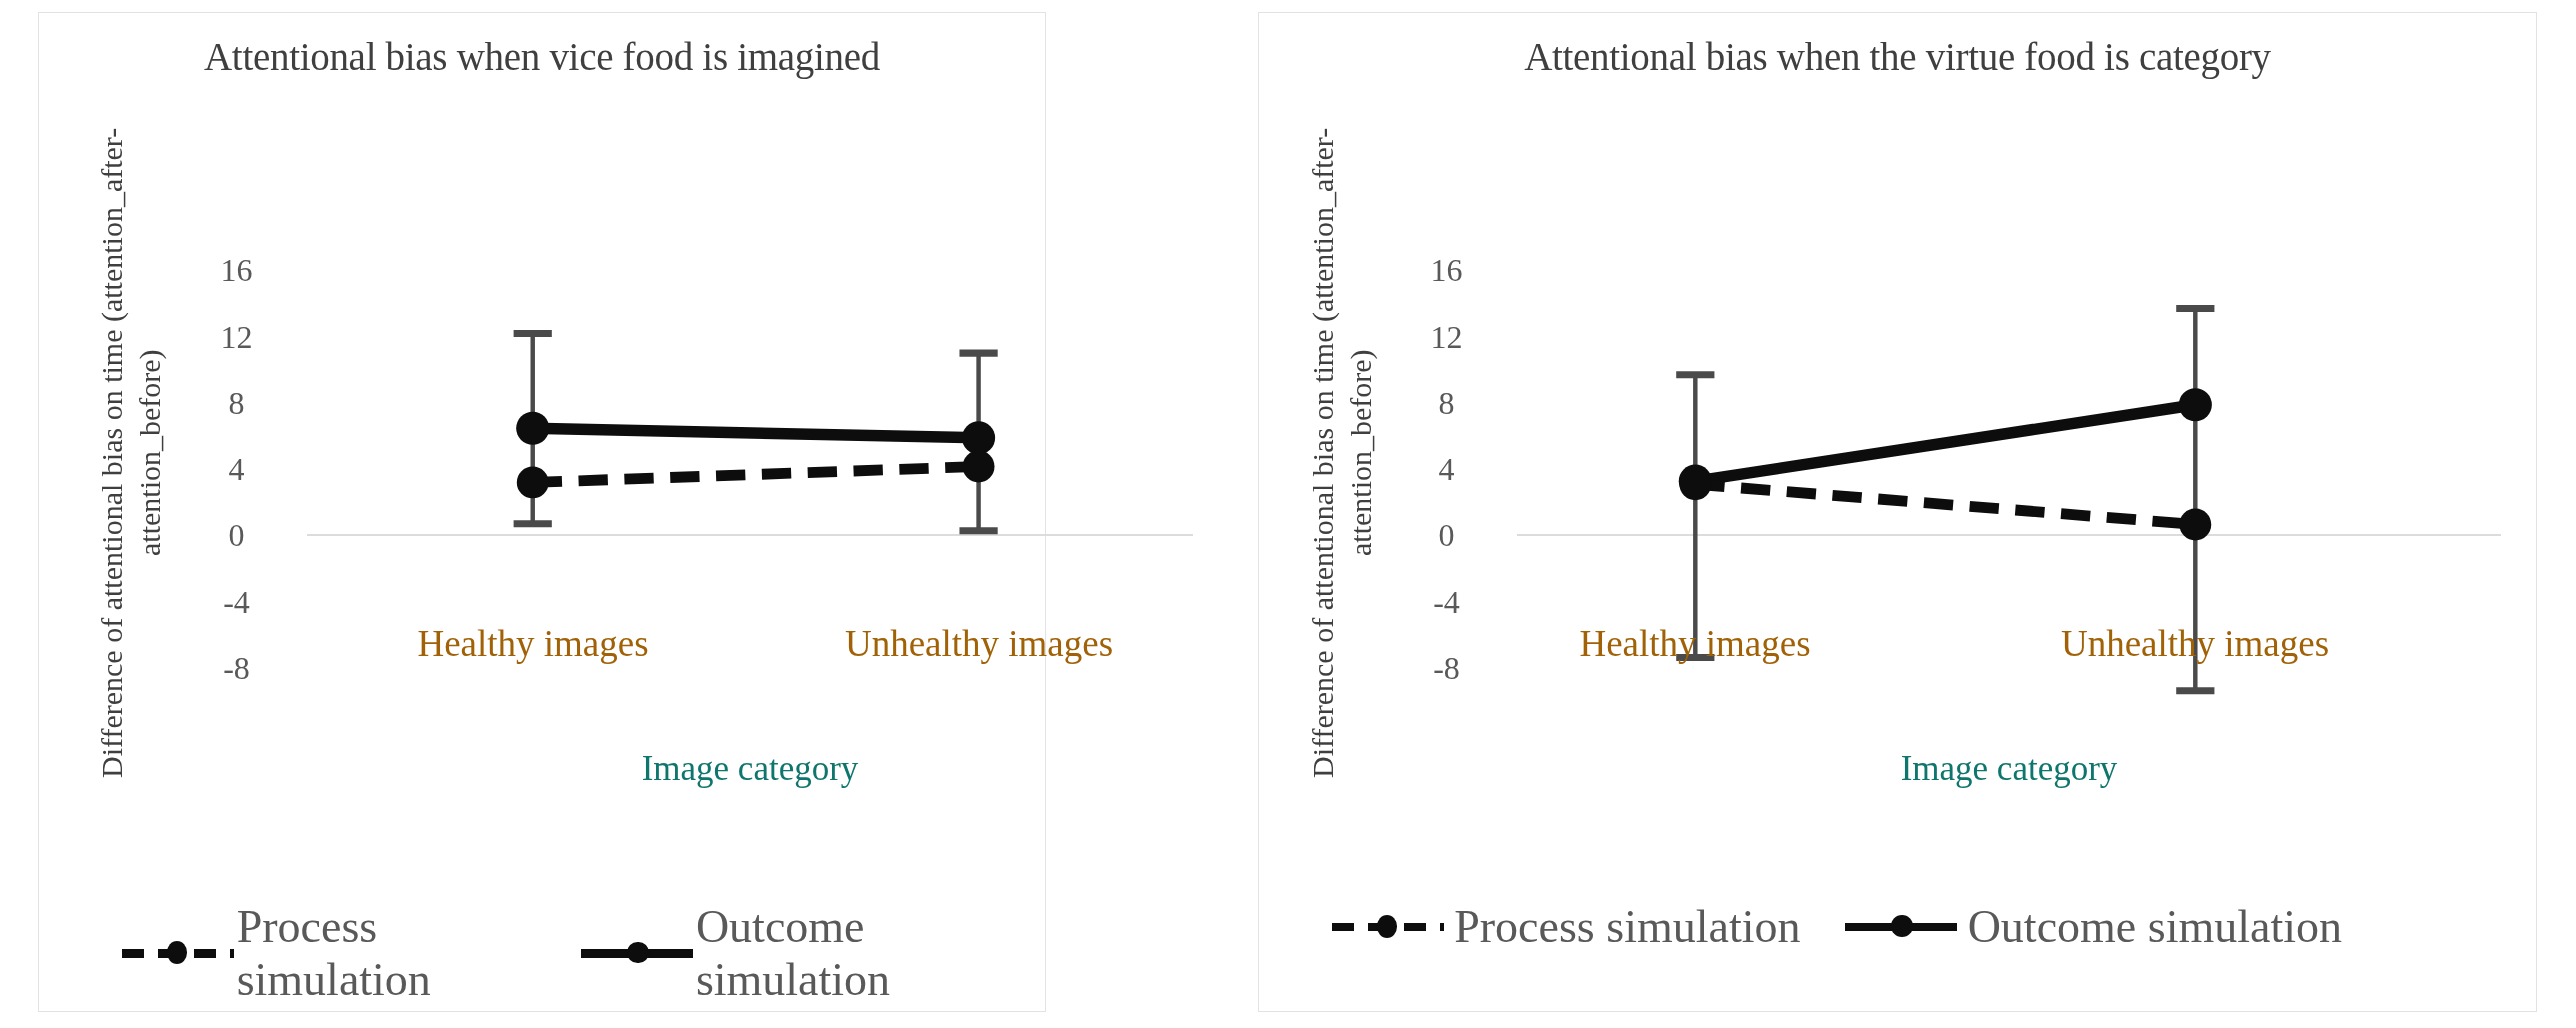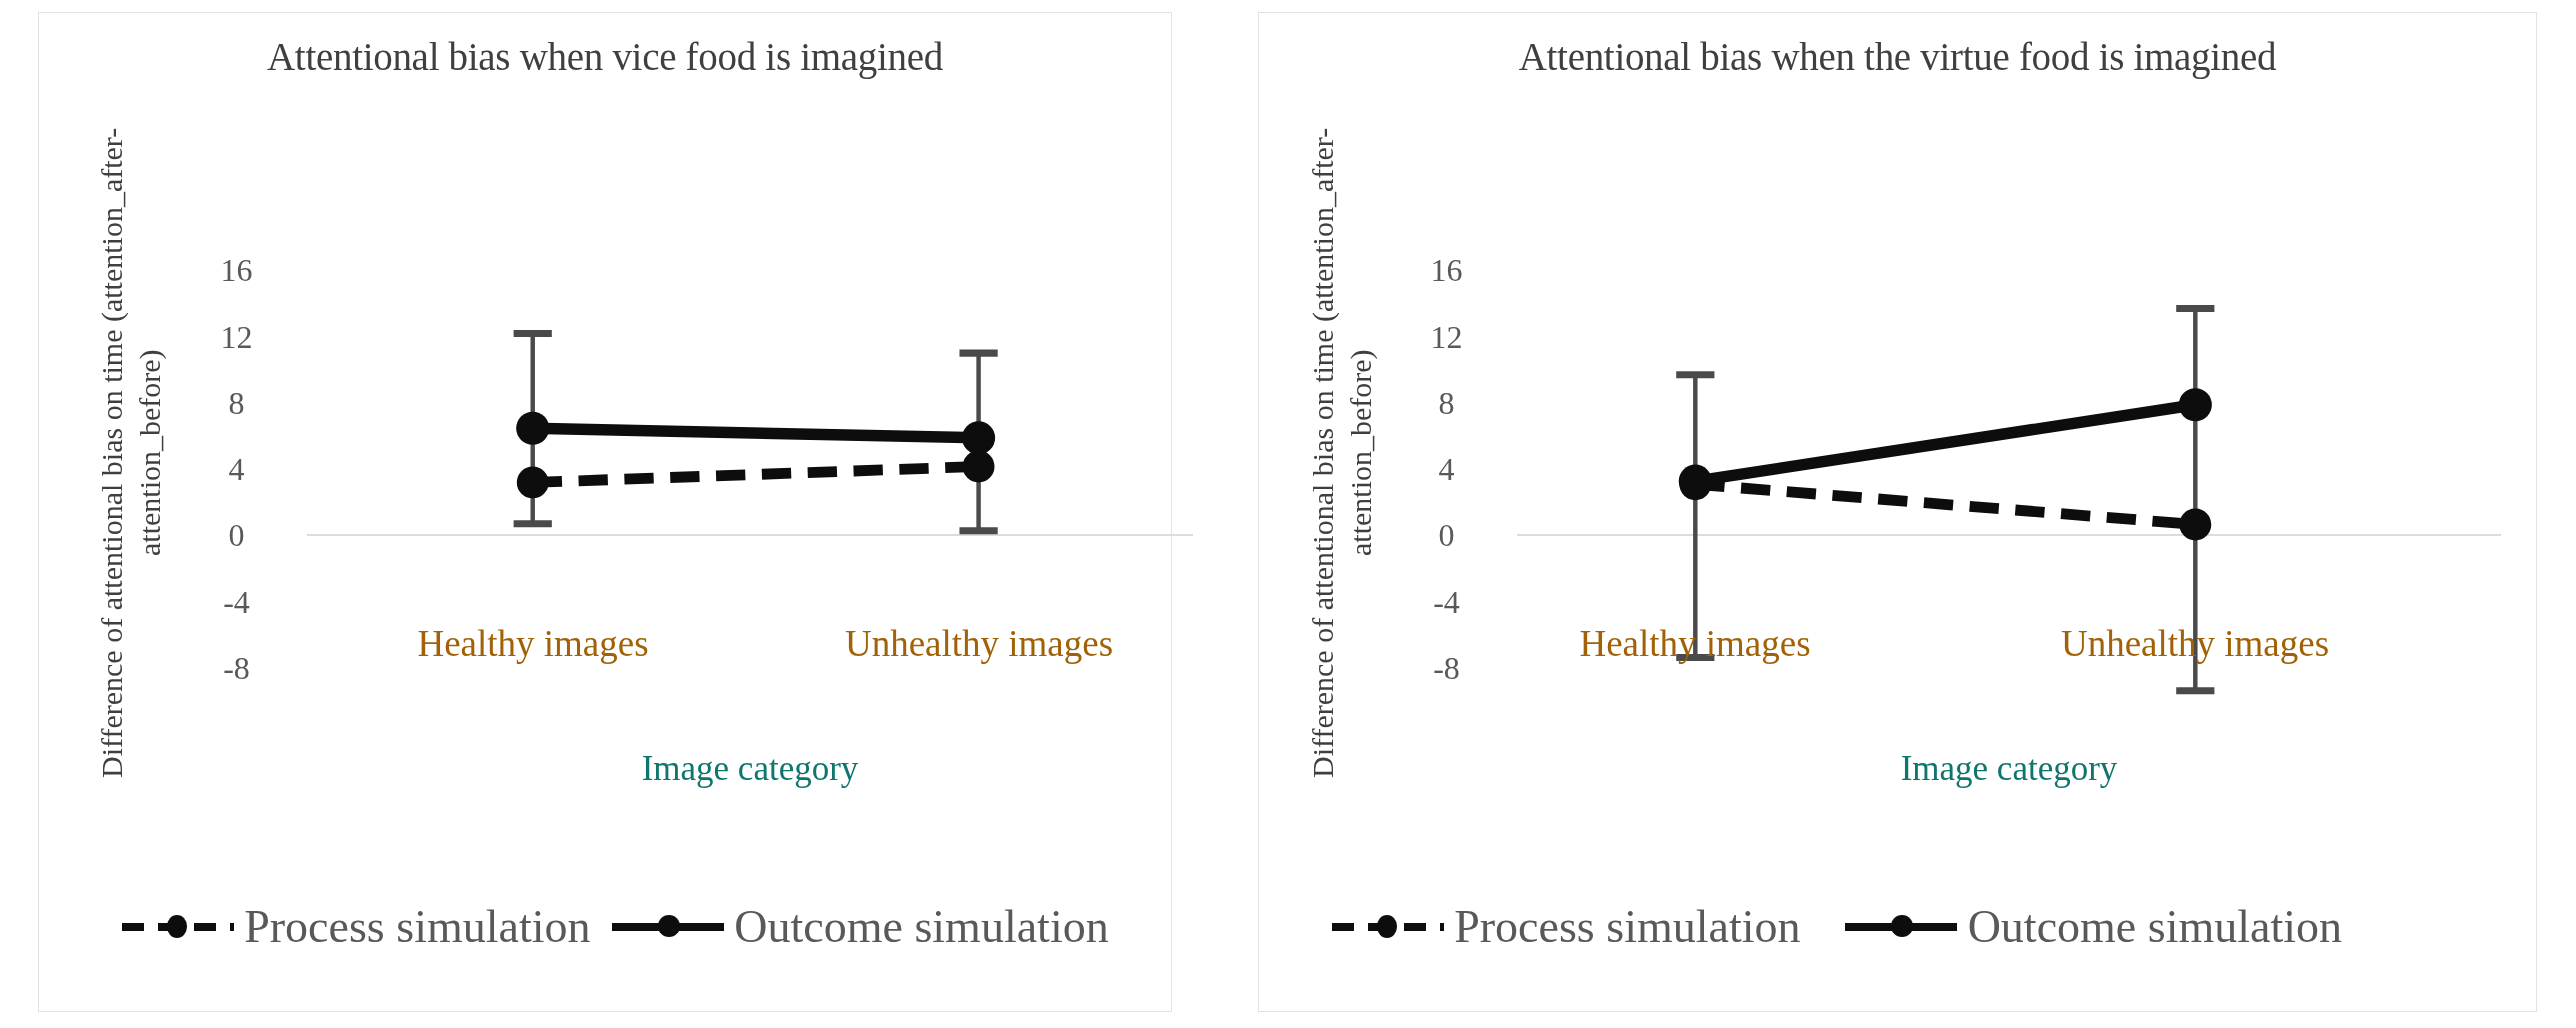--- a/index.html
+++ b/index.html
@@ -1,20 +1,20 @@
 <!DOCTYPE html>
 <html style="font-size:10.2px"><head>
 <meta charset="utf-8">
 <style>
   html,body{margin:0;padding:0;background:#ffffff;}
   body{font-family:"Liberation Serif", serif;color:#3f3f3f;}
   #root{position:relative;width:2576px;height:1029px;background:#ffffff;overflow:hidden;}
 
   .panel{position:absolute;top:11.5px;height:1000px;background:#ffffff;border:1.3px solid #e2e2e2;box-sizing:border-box;}
-  #panel-left{left:38px;width:1134px;}
+  #panel-left{left:38px;width:1008px;}
   #panel-right{left:1258px;width:1279px;}
 
   .chart-title{position:absolute;left:8%;width:84%;text-align:center;font-size:39px;line-height:1.28;color:#3f3f3f;letter-spacing:-0.3px;}
 
   .ylabel{position:absolute;writing-mode:vertical-rl;transform:rotate(180deg);
           font-size:30px;line-height:1.25;color:#3f3f3f;text-align:center;white-space:pre-line;}
 
   .ytick{position:absolute;text-align:center;font-size:32px;color:#595959;line-height:1;transform:translateY(-50%);}
 
   .xtick{position:absolute;text-align:center;font-size:37px;color:#a16207;line-height:1;}
@@ -99,21 +99,21 @@
           <span class="lg-line-solid"></span>
             <span class="lg-dot"></span>
         </span>
         <span>Outcome simulation</span>
       </div>
     </div>
   </div>
 
   <div class="panel" id="panel-right">
 
-    <div class="chart-title" style="top:19px;">Attentional bias when the virtue food is imagined</div>
+    <div class="chart-title" style="top:19px;">Attentional bias when the virtue food is category</div>
 
     <div class="ylabel" style="left:45px;top:64px;height:752px;width:89px;">Difference of attentional bias  on time (attention_after- attention_before)</div>
 
     <div class="ytick" style="left:143px;top:257px;width:89px;">16</div>
     <div class="ytick" style="left:143px;top:324px;width:89px;">12</div>
     <div class="ytick" style="left:143px;top:390px;width:89px;">8</div>
     <div class="ytick" style="left:143px;top:456px;width:89px;">4</div>
     <div class="ytick" style="left:143px;top:522px;width:89px;">0</div>
     <div class="ytick" style="left:143px;top:589px;width:89px;">-4</div>
     <div class="ytick" style="left:143px;top:655px;width:89px;">-8</div>

